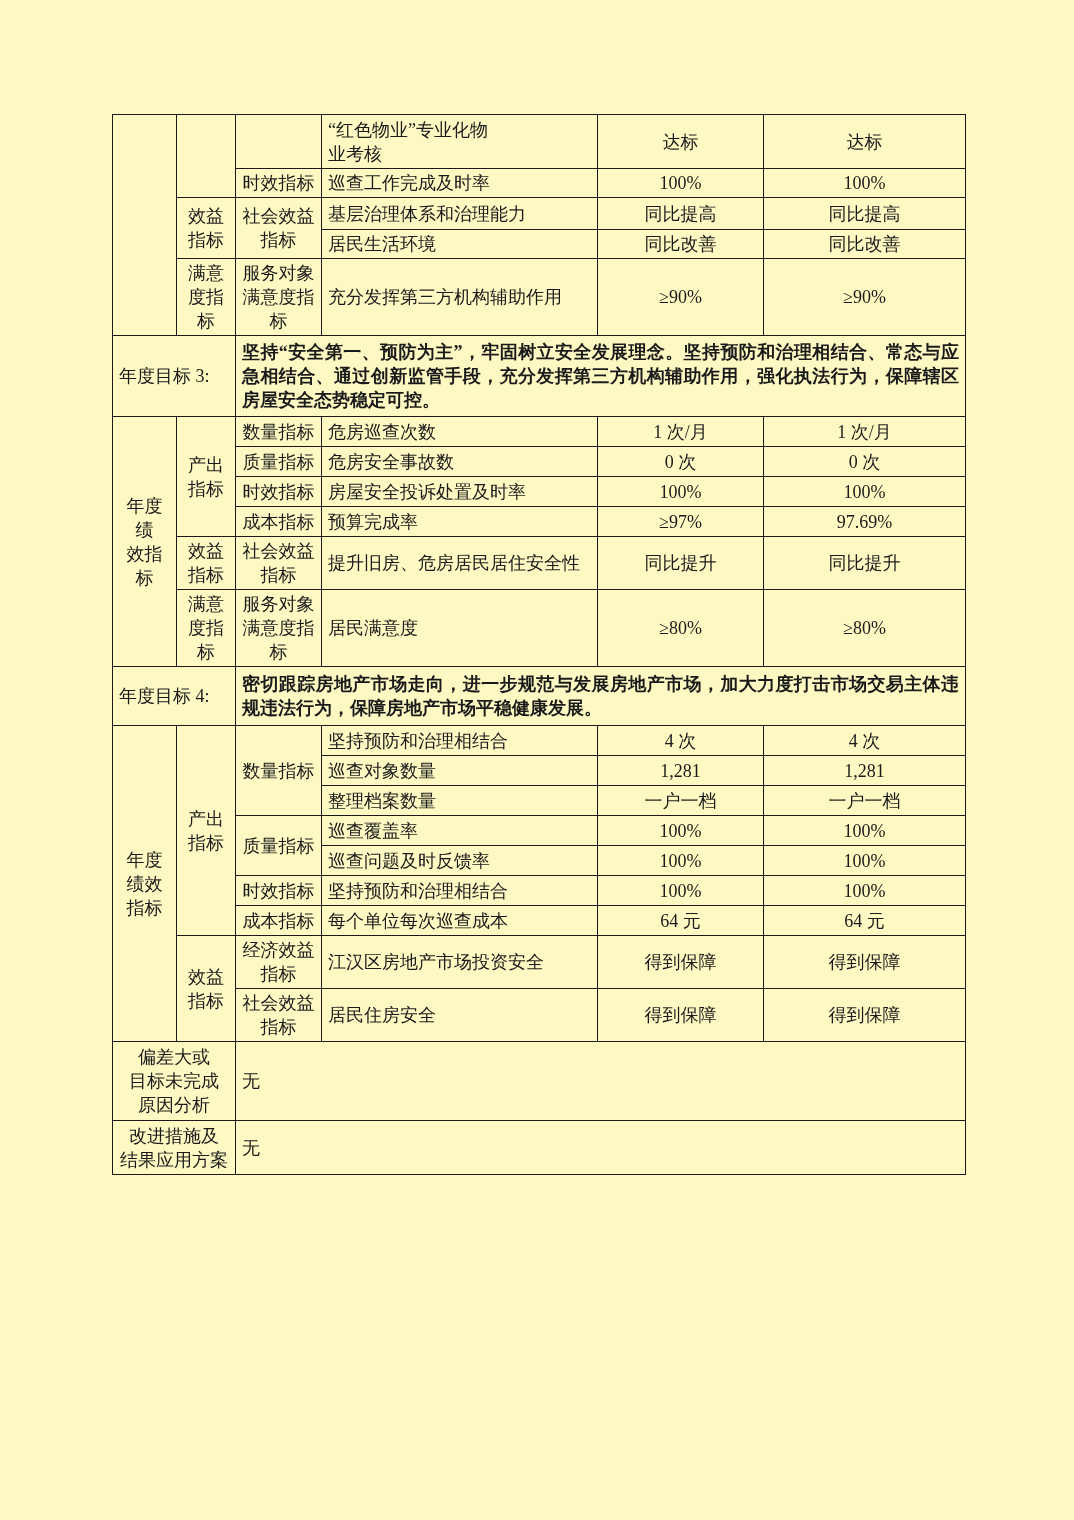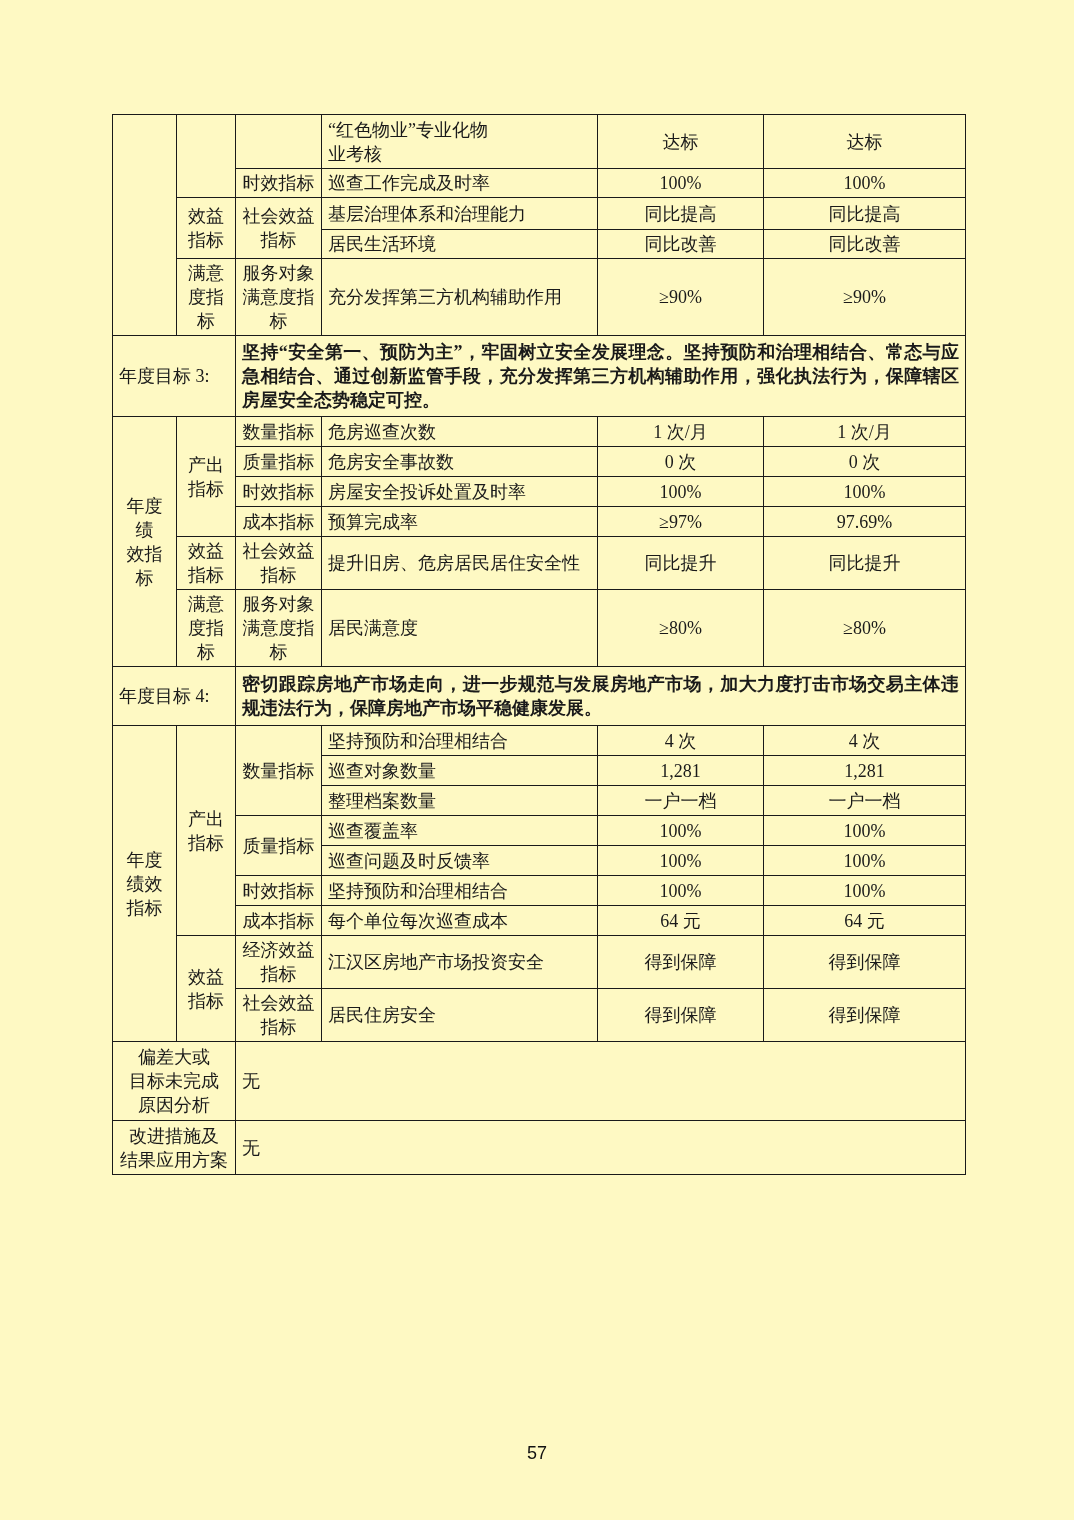--- a/index.html
+++ b/index.html
@@ -227,14 +227,13 @@
       <td class="l" colspan="4">无</td>
     </tr>
     <tr style="height:54px">
       <td class="c" colspan="2">改进措施及
 结果应用方案</td>
       <td class="l" colspan="4">无</td>
     </tr>
   </tbody>
     </table>
 
-  <div class="page-number">57</div>
 </div>
 
 </body></html>

